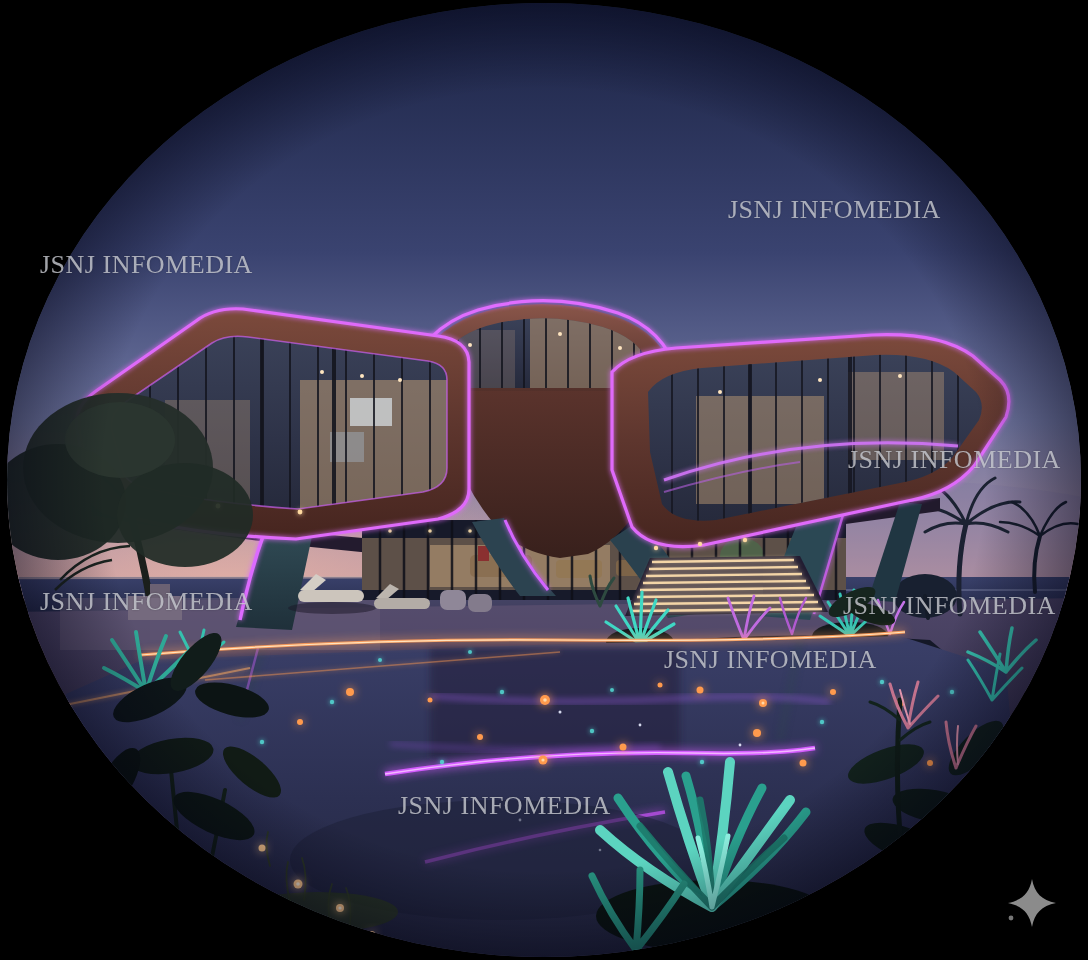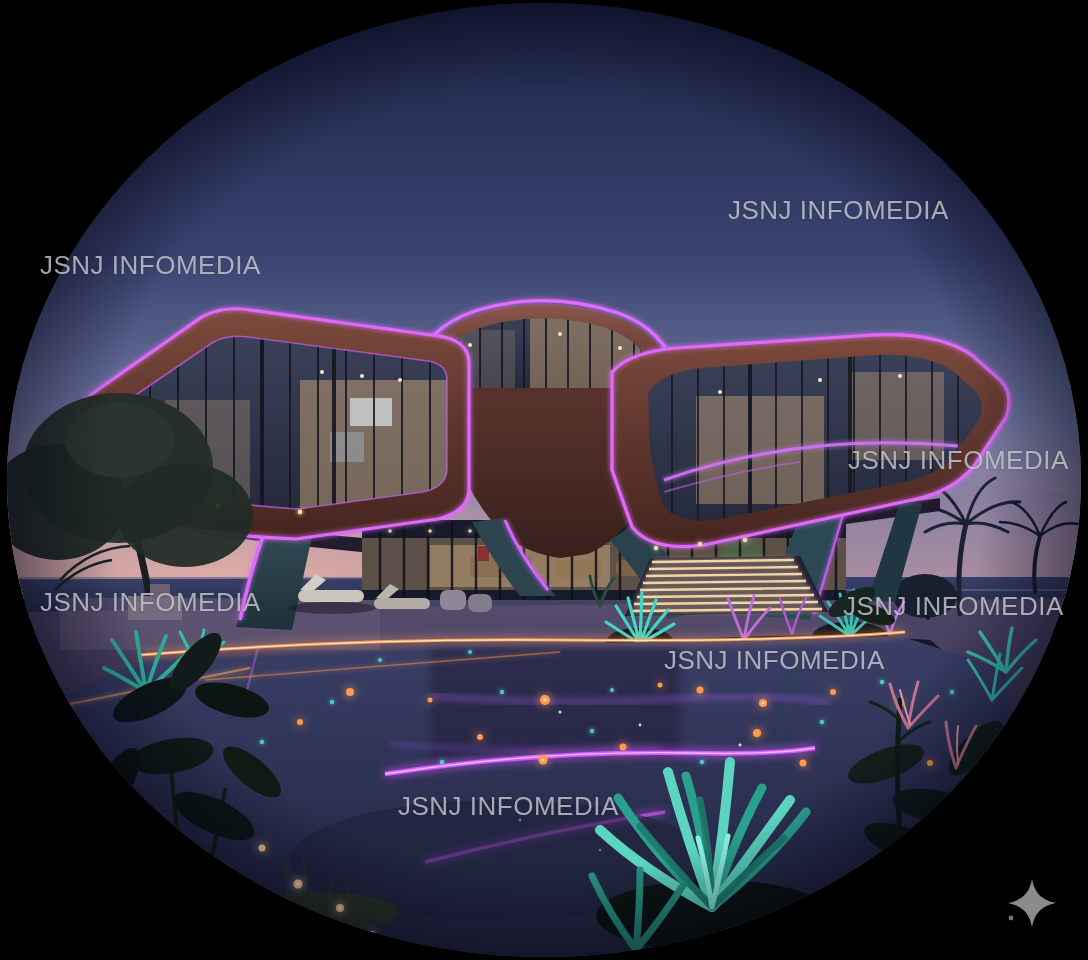--- a/index.html
+++ b/index.html
@@ -6,21 +6,21 @@
     --watermark-color:#c5c7cd;
     --sparkle-color:#8b8b8b;
     --bg:#000000;
   }
   html,body{margin:0;padding:0;background:var(--bg);}
   .stage{position:relative;width:1088px;height:960px;background:var(--bg);overflow:hidden;
          font-family:"Liberation Sans", sans-serif;}
   .photo-svg{position:absolute;left:0;top:0;width:1088px;height:960px;display:block;}
   .watermark{
     position:absolute;
-    font-family:Liberation Sans, sans-serif;
+    font-family:Liberation Serif, serif;
     font-size:26px;
     letter-spacing:0.5px;
     color:var(--watermark-color);
     opacity:0.82;
     white-space:nowrap;
     text-shadow:0 0 2px rgba(20,20,30,0.35);
     user-select:none;
     text-align:right;
   }
   .wm-1{left:40px;  top:250px;}

